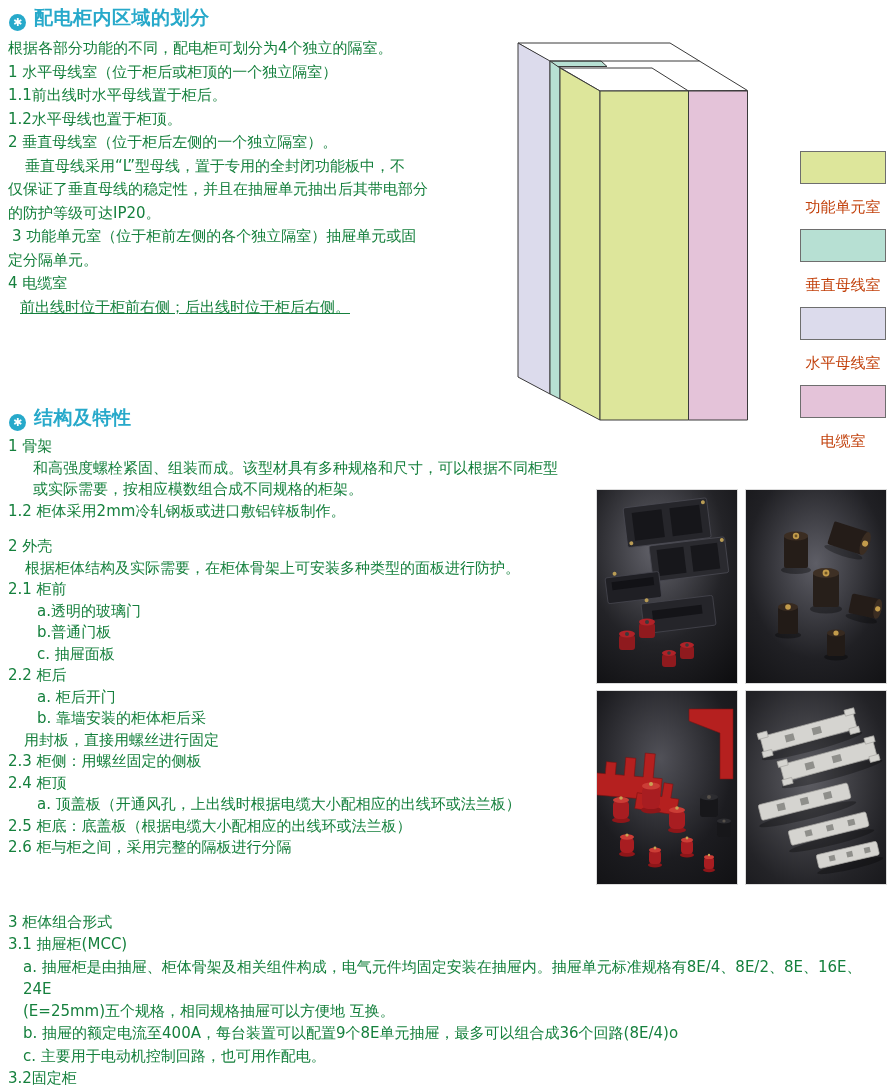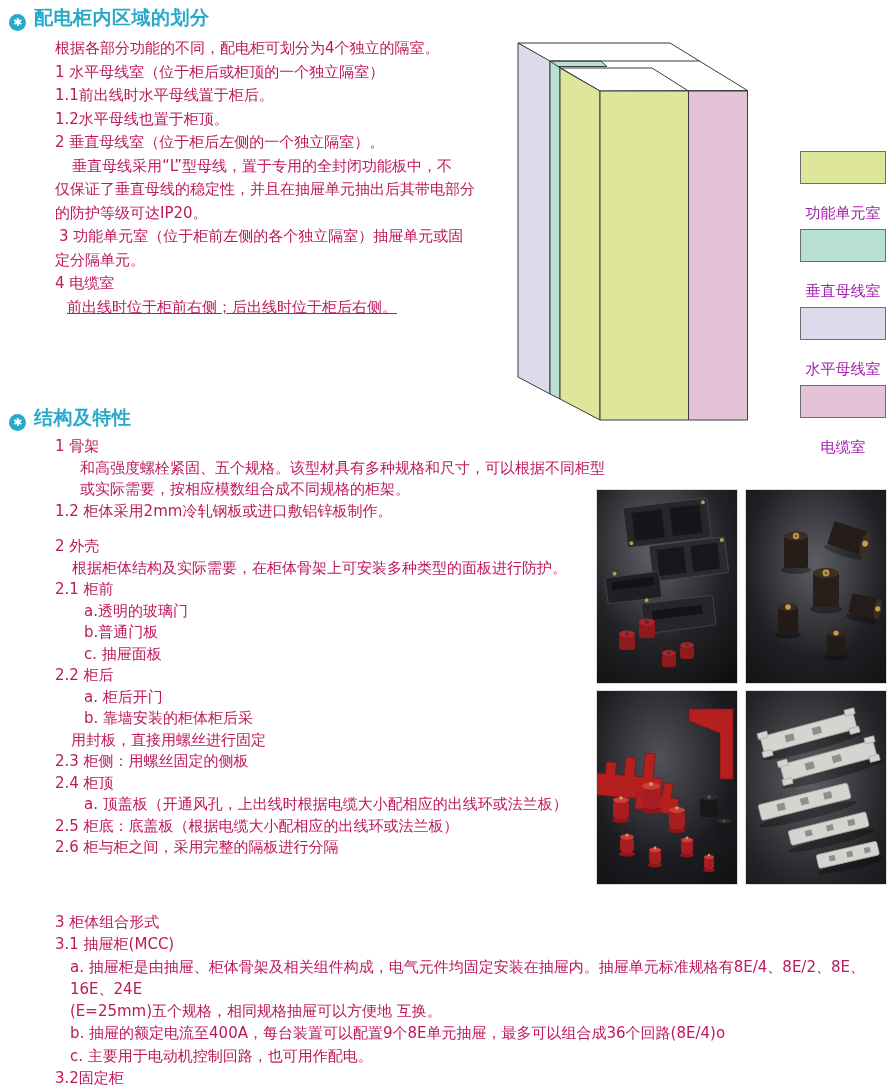--- a/index.html
+++ b/index.html
@@ -4,35 +4,35 @@
 <style>
   html,body{margin:0;padding:0;background:#fff;}
   #page{position:relative;width:890px;height:1088px;background:#ffffff;overflow:hidden;
         font-family:"DejaVu Sans","Liberation Sans",sans-serif;}
   .sec-header{position:absolute;display:flex;align-items:flex-end;gap:8px;}
   .sec-icon{width:17px;height:17px;border-radius:50%;background:#27a9ca;color:#fff;
             font-size:11px;line-height:17px;text-align:center;flex:0 0 auto;}
   .sec-icon::before{content:"✱";}
   .sec-title{font-size:19px;font-weight:bold;color:#27a9ca;letter-spacing:0.5px;}
   .textcol{position:absolute;left:8px;}
-  .line{white-space:pre-wrap;font-size:15px;color:#be185d;margin-left:47px;}
+  .line{white-space:pre-wrap;font-size:15px;color:#15803d;}
   #s1-lines{top:37px;width:515px;}
   #s1-lines .line{line-height:23.5px;}
   #s23-lines{top:436px;width:878px;}
   #s23-lines .line{line-height:21.5px;}
   #s3-lines{top:911px;width:878px;}
   #s3-lines .line{line-height:22.3px;}
   .sp14{height:14px;}
   .i4{padding-left:4px;}  .i12{padding-left:12px;text-decoration:underline;}
   .i15{padding-left:15px;}.i16{padding-left:16px;}.i17{padding-left:17px;}
   .i25{padding-left:25px;}.i29{padding-left:29px;}
   #cabinet-svg{position:absolute;left:450px;top:30px;}
   .legend-group{position:absolute;left:800px;width:86px;}
   .legend-swatch{width:84px;height:31px;border:1px solid #6e6e6e;}
-  .legend-label{margin-top:20px;text-align:center;font-size:15px;color:#a21caf;white-space:nowrap;}
+  .legend-label{margin-top:14px;text-align:center;font-size:15px;color:#c2410c;white-space:nowrap;}
   .photo{position:absolute;width:140px;height:193px;border:1px solid #dcdcdc;background:#141416;overflow:hidden;}
   #photo-1{left:596px;top:489px;} #photo-2{left:745px;top:489px;}
   #photo-3{left:596px;top:690px;} #photo-4{left:745px;top:690px;}
 </style>
 </head>
 <body>
 
 <div id="page">
 
   <div class="sec-header" style="left:9px;top:5px;">
@@ -87,21 +87,21 @@
     <div class="legend-label">电缆室</div>
   </div>
 
   <div class="sec-header" style="left:9px;top:405px;">
     <span class="sec-icon"></span>
     <span class="sec-title">结构及特性</span>
   </div>
 
   <div class="textcol" id="s23-lines">
     <div class="line">1 骨架</div>
-    <div class="line i25">和高强度螺栓紧固、五个规格。该型材具有多种规格和尺寸，可以根据不同柜型</div>
+    <div class="line i25">和高强度螺栓紧固、组装而成。该型材具有多种规格和尺寸，可以根据不同柜型</div>
     <div class="line i25">或实际需要，按相应模数组合成不同规格的柜架。</div>
     <div class="line">1.2 柜体采用2mm冷轧钢板或进口敷铝锌板制作。</div>
     <div class="sp14"></div>
     <div class="line">2 外壳</div>
     <div class="line i17">根据柜体结构及实际需要，在柜体骨架上可安装多种类型的面板进行防护。</div>
     <div class="line">2.1 柜前</div>
     <div class="line i29">a.透明的玻璃门</div>
     <div class="line i29">b.普通门板</div>
     <div class="line i29">c. 抽屉面板</div>
     <div class="line">2.2 柜后</div>

